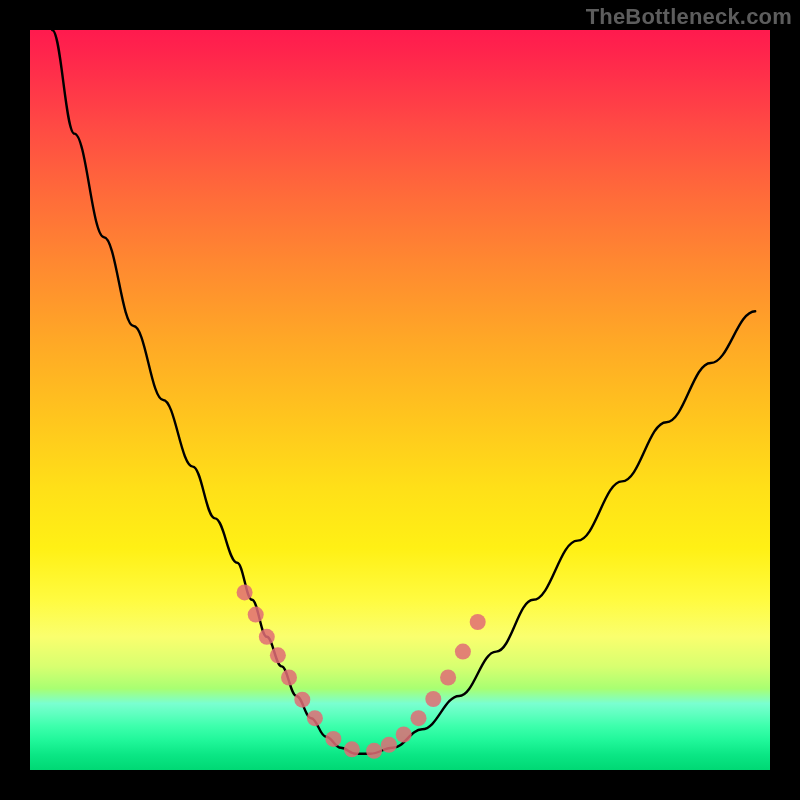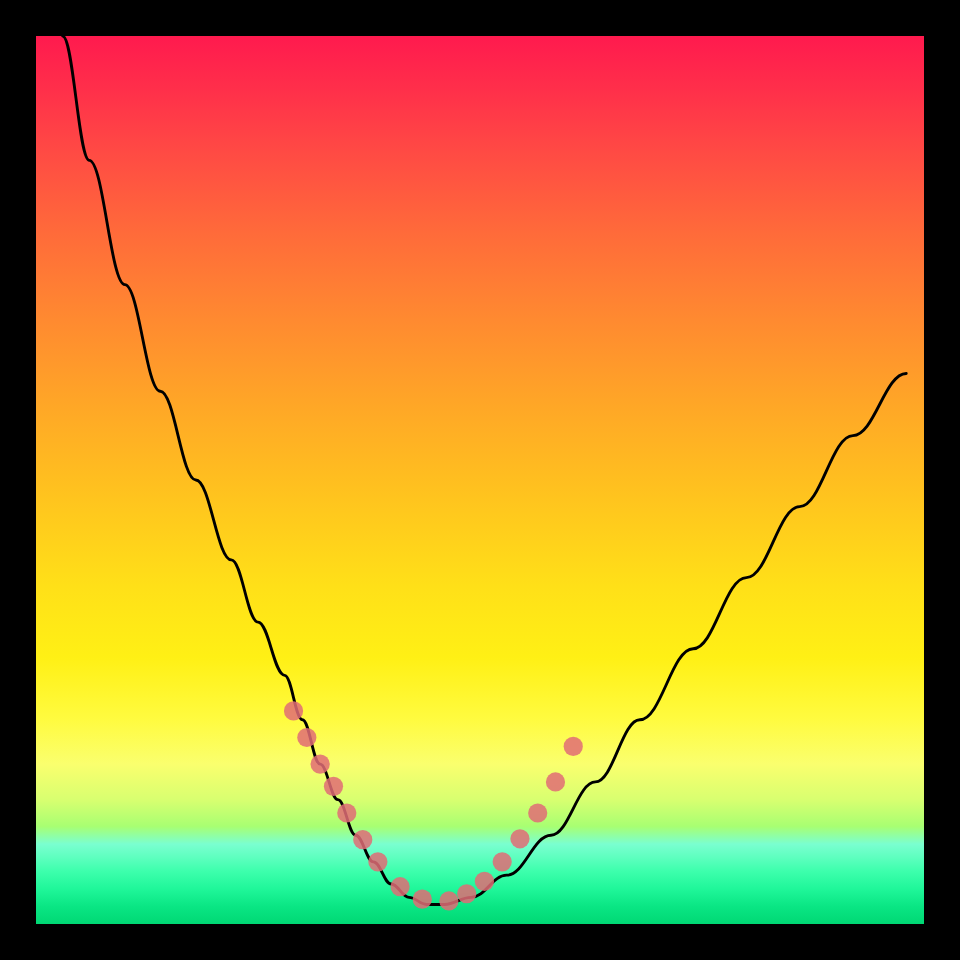--- a/index.html
+++ b/index.html
@@ -60,20 +60,21 @@
     font-weight: 600;
     color: #5d5d5d;
     letter-spacing: 0.2px;
     user-select: none;
   }
 </style>
 </head>
 <body>
 
 <div class="stage">
+  <div class="watermark">TheBottleneck.com</div>
 
   <div class="plot">
     <svg viewBox="0 0 740 740">
       <path id="curve-path" fill="none" stroke="#000000" stroke-width="2.4" stroke-linecap="round" d="M 22.2 0.0 C 31.1 0.0, 35.5 103.6, 44.4 103.6 C 56.2 103.6, 62.2 207.2, 74.0 207.2 C 85.8 207.2, 91.8 296.0, 103.6 296.0 C 115.4 296.0, 121.4 370.0, 133.2 370.0 C 145.0 370.0, 151.0 436.6, 162.8 436.6 C 171.7 436.6, 176.1 488.4, 185.0 488.4 C 193.9 488.4, 198.3 532.8, 207.2 532.8 C 213.1 532.8, 216.1 569.8, 222.0 569.8 C 227.9 569.8, 230.9 606.8, 236.8 606.8 C 242.7 606.8, 245.7 636.4, 251.6 636.4 C 257.5 636.4, 260.5 666.0, 266.4 666.0 C 272.3 666.0, 275.3 688.2, 281.2 688.2 C 287.1 688.2, 290.1 706.7, 296.0 706.7 C 301.9 706.7, 304.9 717.8, 310.8 717.8 C 316.7 717.8, 319.7 723.7, 325.6 723.7 C 331.5 723.7, 334.5 723.7, 340.4 723.7 C 349.3 723.7, 353.7 717.8, 362.6 717.8 C 374.4 717.8, 380.4 699.3, 392.2 699.3 C 407.0 699.3, 414.4 666.0, 429.2 666.0 C 444.0 666.0, 451.4 621.6, 466.2 621.6 C 481.0 621.6, 488.4 569.8, 503.2 569.8 C 521.0 569.8, 529.8 510.6, 547.6 510.6 C 565.4 510.6, 574.2 451.4, 592.0 451.4 C 609.8 451.4, 618.6 392.2, 636.4 392.2 C 654.2 392.2, 663.0 333.0, 680.8 333.0 C 698.6 333.0, 707.4 281.2, 725.2 281.2"></path>
       <g id="marker-group">
           <circle cx="214.6" cy="562.4" r="8" fill="#e06c75" fill-opacity="0.85"></circle>
           <circle cx="225.7" cy="584.6" r="8" fill="#e06c75" fill-opacity="0.85"></circle>
           <circle cx="236.8" cy="606.8" r="8" fill="#e06c75" fill-opacity="0.85"></circle>
           <circle cx="247.9" cy="625.3" r="8" fill="#e06c75" fill-opacity="0.85"></circle>
           <circle cx="259.0" cy="647.5" r="8" fill="#e06c75" fill-opacity="0.85"></circle>

